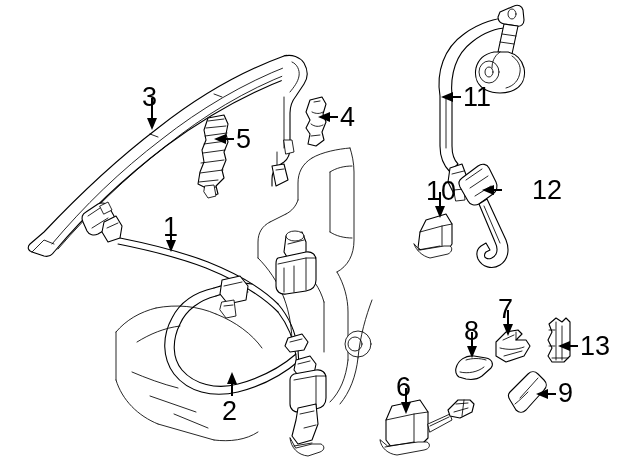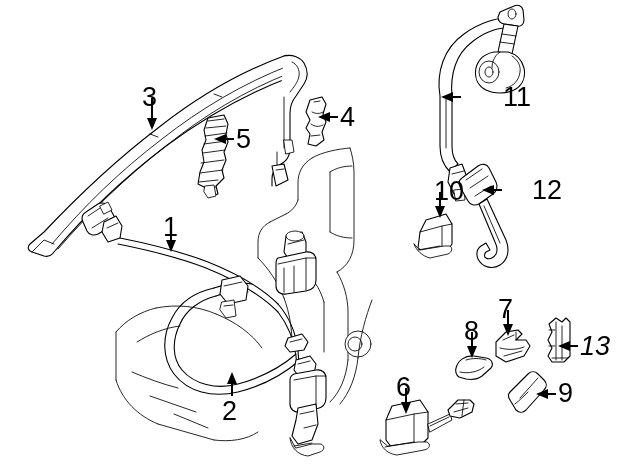--- a/index.html
+++ b/index.html
@@ -548,18 +548,18 @@
 
   <div class="callout-label" style="left:163px; top:214px;">1</div>
   <div class="callout-label" style="left:222px; top:398px;">2</div>
   <div class="callout-label" style="left:142px; top:84px;">3</div>
   <div class="callout-label" style="left:340px; top:104px;">4</div>
   <div class="callout-label" style="left:236px; top:126px;">5</div>
   <div class="callout-label" style="left:396px; top:374px;">6</div>
   <div class="callout-label" style="left:498px; top:296px;">7</div>
   <div class="callout-label" style="left:464px; top:318px;">8</div>
   <div class="callout-label" style="left:558px; top:380px;">9</div>
-  <div class="callout-label" style="left:426px; top:178px;margin-left:8px;">10</div>
-  <div class="callout-label" style="left:463px; top:84px;margin-left:40px;">11</div>
+  <div class="callout-label" style="left:426px; top:178px;">10</div>
+  <div class="callout-label" style="left:463px; top:84px;">11</div>
   <div class="callout-label" style="left:532px; top:177px;">12</div>
-  <div class="callout-label" style="left:580px; top:333px;font-style:italic;">13</div>
+  <div class="callout-label" style="left:580px; top:333px;">13</div>
 
 </div>
 
 </body></html>

